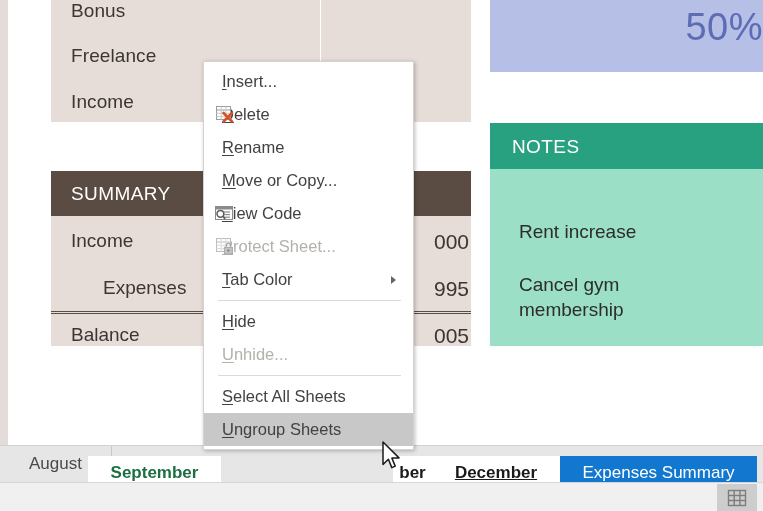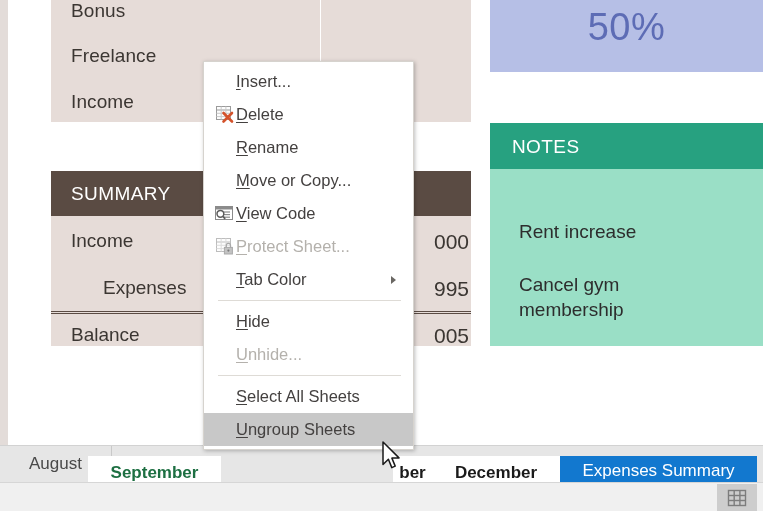--- a/index.html
+++ b/index.html
@@ -137,21 +137,21 @@
     top: -12px;
     width: 273px;
     height: 84px;
     background: #b6bfe6;
   }
   .pct-value {
     position: absolute;
     left: 490px;
     top: 6px;
     width: 273px;
-    text-align: center;
+    text-align: right;
     font-size: 38px;
     color: #5d6cb5;
     letter-spacing: .5px;
   }
 
   
   .notes-header {
     position: absolute;
     left: 490px;
     top: 123px;
@@ -197,21 +197,21 @@
     box-shadow: 1px 1px 4px rgba(0,0,0,.26);
     padding: 3px 0 3px 0;
     box-sizing: border-box;
     z-index: 40;
   }
   .ctx-item {
     position: relative;
     height: 33px;
     display: flex;
     align-items: center;
-    padding-left: 32px;
+    padding-left: 18px;
     font-size: 16.5px;
     color: #444140;
     white-space: nowrap;
     box-sizing: border-box;
   }
   .ctx-item.disabled { color: #b4b1ac; }
   .ctx-item.highlight { background: #c8c8c8; }
   .ctx-item .ul {
     text-decoration: underline;
     text-underline-offset: 2px;
@@ -274,21 +274,21 @@
     border-bottom: 3px solid #1d6f42;
     font-weight: bold;
     margin-top: 10px;
   }
   .tab.sel-green { color: #1d6f42; }
   .tab.sel-black { color: #1a1a1a; }
   .tab.sel-blue {
     background: #1278cf;
     color: #ffffff;
     font-weight: normal;
-    border-bottom: 7px solid #0f172a;
+    border-bottom: 3px solid #0f172a;
   }
 
   
   .statusbar {
     position: absolute;
     left: 0;
     top: 482px;
     width: 763px;
     height: 29px;
     background: #f0f0f0;
@@ -429,21 +429,21 @@
 <div class="tabbar" id="tabbar">
     <div class="tab inactive" style="left: 0px; width: 112px;">
       <span>August</span>
     </div>
     <div class="tab selected-white sel-green" style="left: 88px; width: 133px;">
       <span>September</span>
     </div>
     <div class="tab selected-white sel-black" style="left: 393px; width: 39px;">
       <span>ber</span>
     </div>
-    <div class="tab selected-white sel-black" style="left: 432px; width: 128px;">
+    <div class="tab selected-white sel-black" style="left: 432px; width: 128px; text-decoration: underline;">
       <span>December</span>
     </div>
     <div class="tab selected-white sel-blue" style="left: 560px; width: 197px;">
       <span>Expenses Summary</span>
     </div>
   </div>
 
 <div class="statusbar"></div>
 <div class="view-btn">
   <svg width="22" height="22" viewBox="0 0 22 22">

